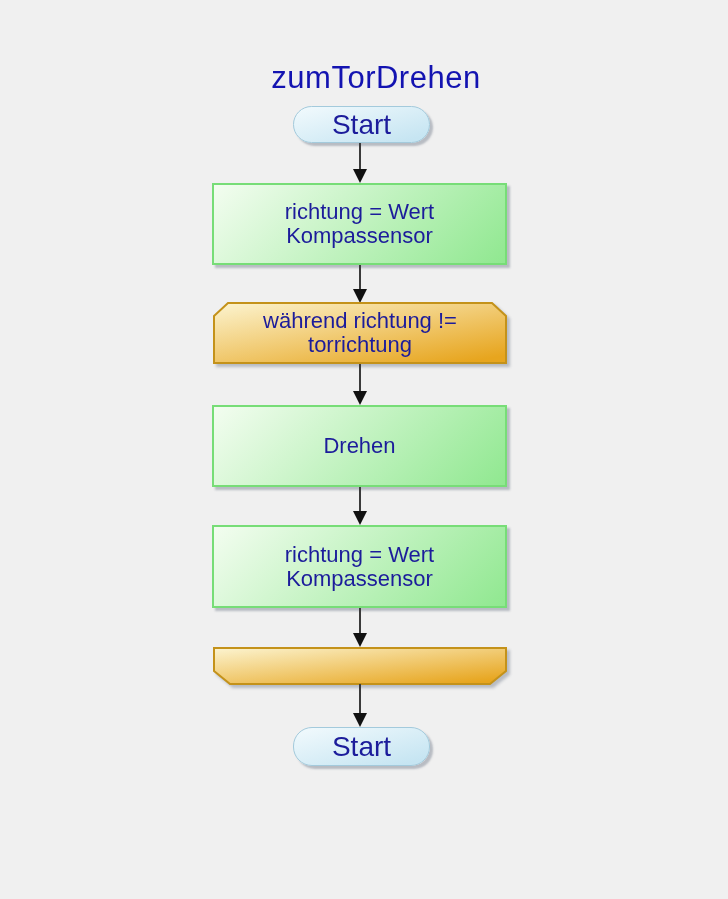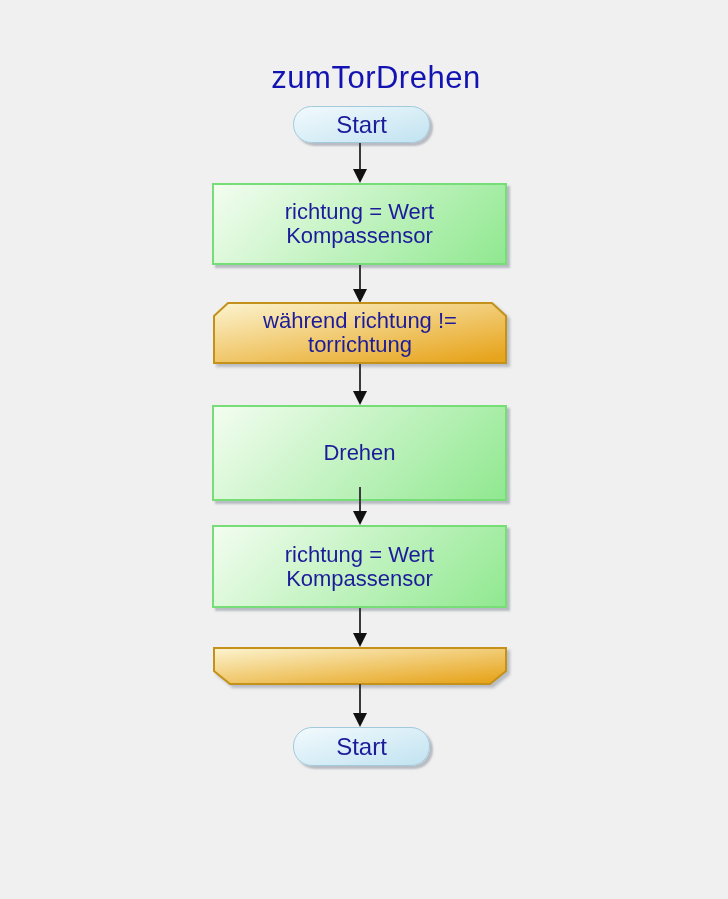--- a/index.html
+++ b/index.html
@@ -42,21 +42,21 @@
   }
   .terminal {
     border: 1.5px solid var(--terminal-border, #a3cadc);
     border-radius: 19px;
     background: linear-gradient(165deg,
       var(--terminal-fill-light, #f2fafd) 0%,
       var(--terminal-fill-dark, #c6e5f2) 90%);
     box-shadow: 3px 3px 2px rgba(115, 125, 140, 0.45);
   }
   .terminal .label {
-    font-size: 24px;
+    font-size: 28px;
     line-height: 24px;
   }
   .process {
     border: 2px solid var(--process-border, #77dd77);
     background: linear-gradient(135deg,
       var(--process-fill-light, #f3fdf0) 0%,
       var(--process-fill-dark, #90e890) 100%);
     box-shadow: 3px 3px 2px rgba(115, 125, 140, 0.45);
     padding: 0 14px;
   }
@@ -136,21 +136,21 @@
       <polygon points="1,14 15,1 279,1 293,14 293,61 1,61" fill="url(#goldGrad)" stroke="#c4921a" stroke-width="2"></polygon>
     </svg>
     <span class="label">während richtung != torrichtung</span>
   </div>
 
   <div class="arrow" style="left:353px; top:364px; height:41px;">
     <i class="line"></i>
     <i class="head"></i>
   </div>
 
-  <div class="node process" style="left:212px; top:405px; width:295px; height:96px;">
+  <div class="node process" style="left:212px; top:405px; width:295px; height:82px;">
     <span class="label">Drehen</span>
   </div>
 
   <div class="arrow" style="left:353px; top:487px; height:38px;">
     <i class="line"></i>
     <i class="head"></i>
   </div>
 
   <div class="node process" style="left:212px; top:525px; width:295px; height:83px;">
     <span class="label">richtung = Wert Kompassensor</span>

